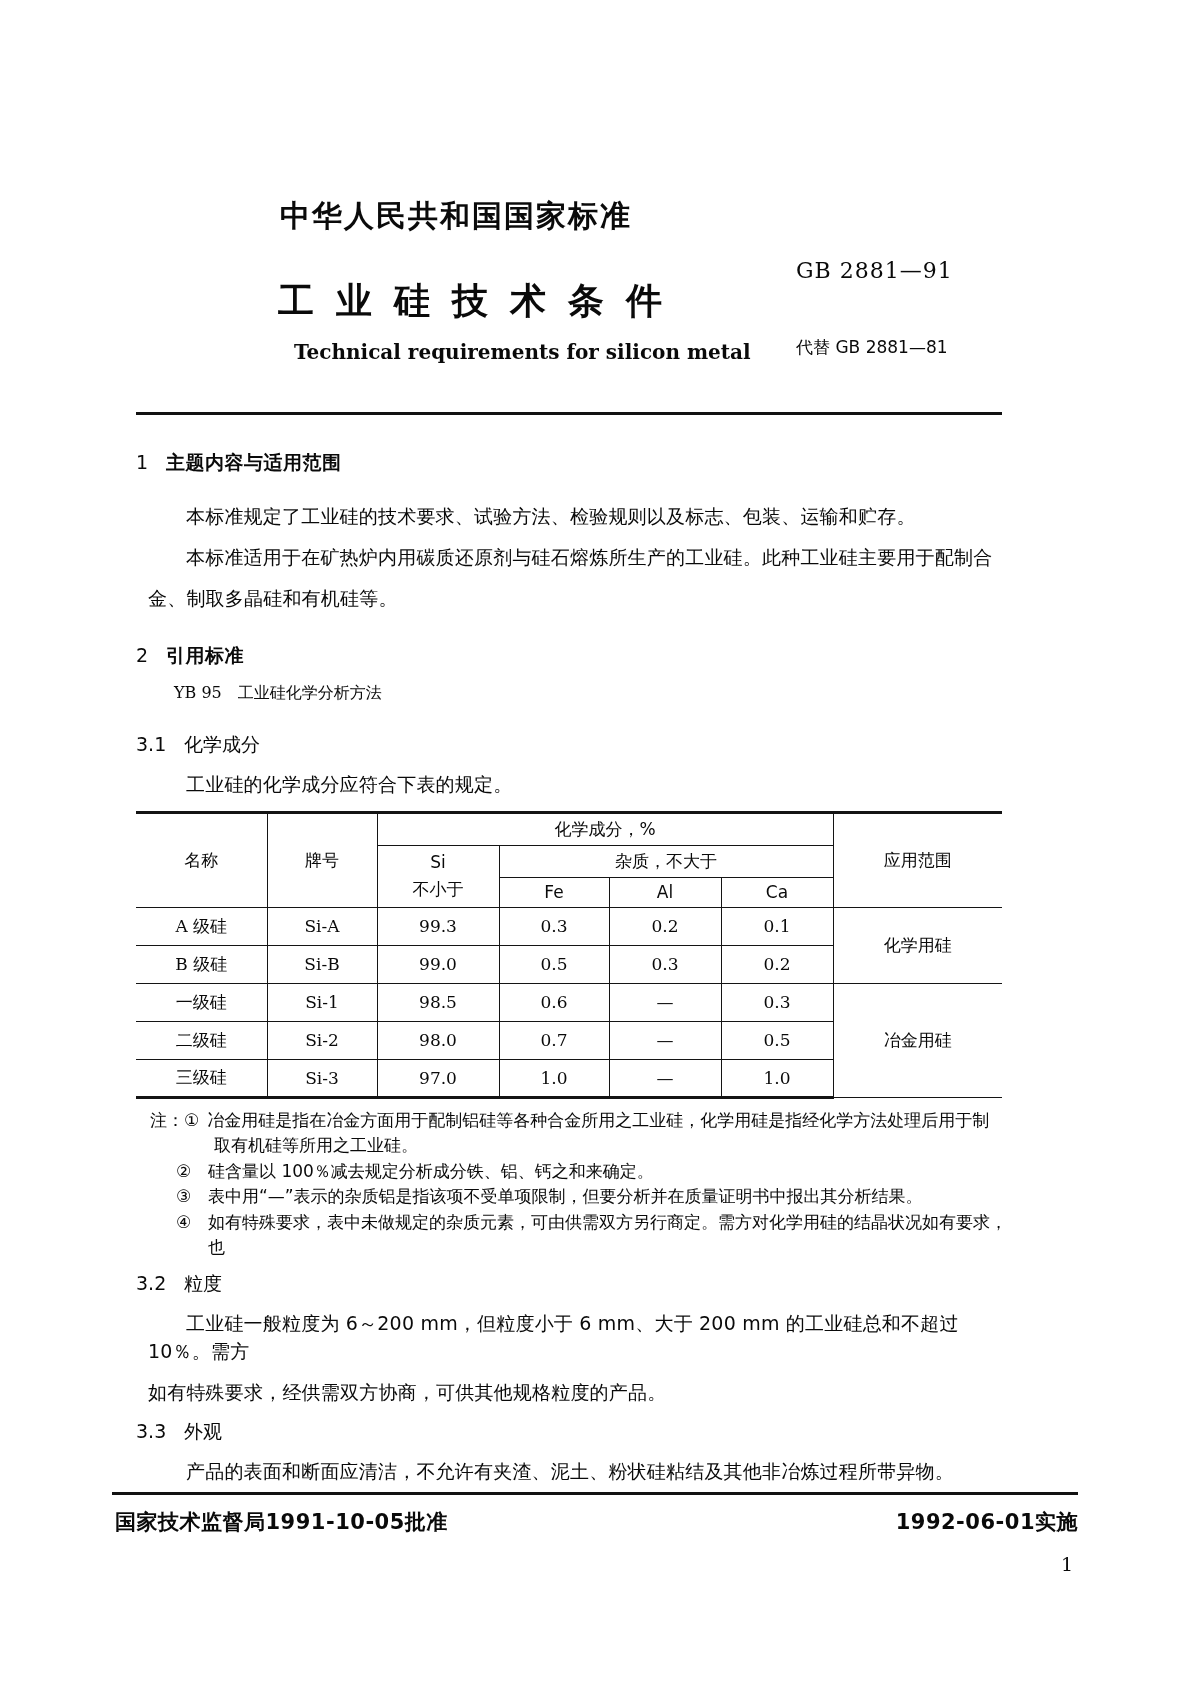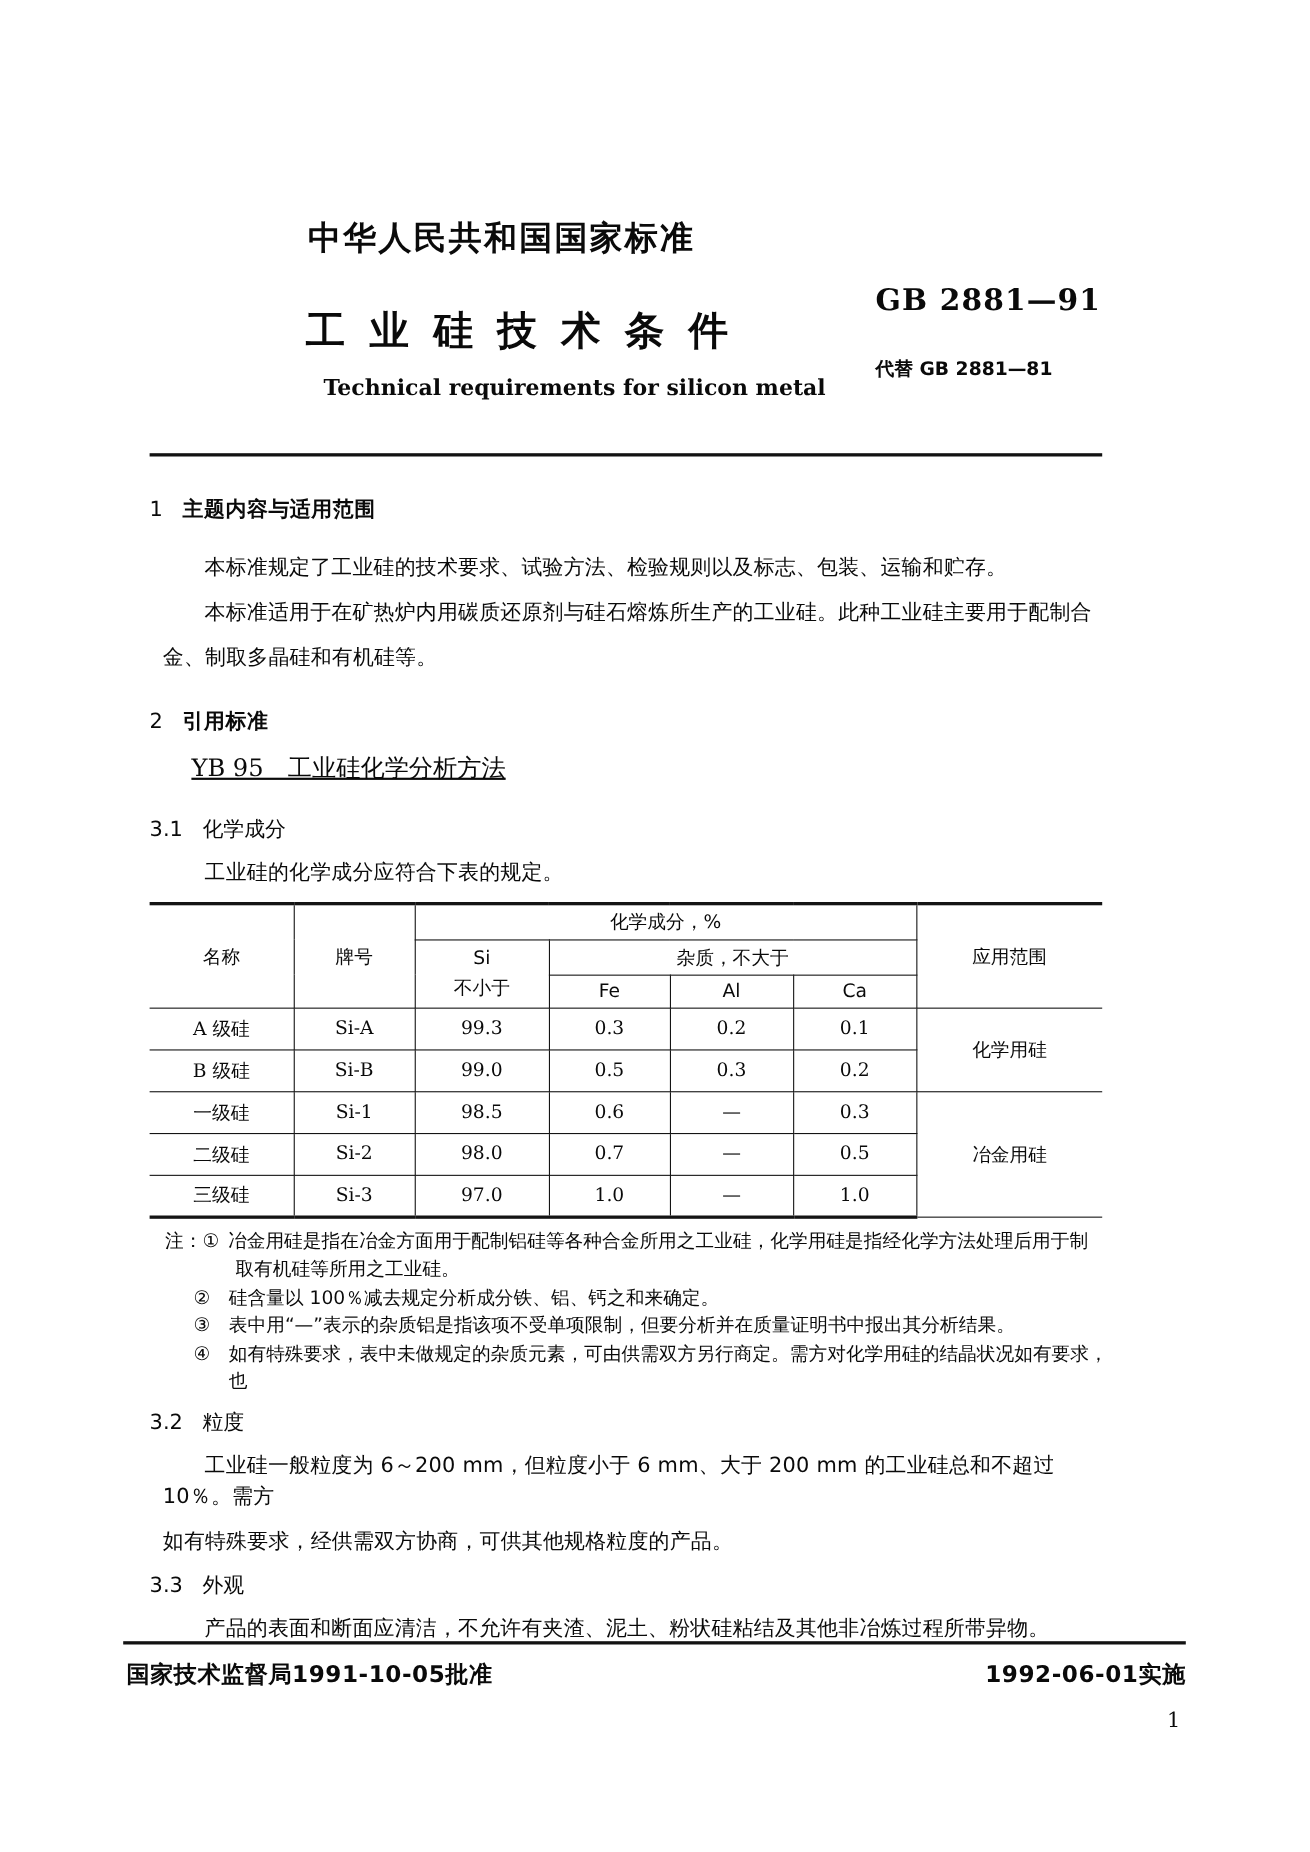--- a/index.html
+++ b/index.html
@@ -52,32 +52,32 @@
     top: 160px;
     font-size: 20px;
     font-weight: bold;
     font-family: "DejaVu Serif", "Liberation Serif", serif;
     white-space: nowrap;
   }
   .std-code {
     position: absolute;
     left: 660px;
     top: 78px;
-    font-size: 27px;
-    font-weight: bold;
+    font-size: 22px;
+    font-weight: normal;
     font-family: "DejaVu Serif", "Liberation Serif", serif;
     letter-spacing: 1px;
     white-space: nowrap;
   }
   .replaces {
     position: absolute;
     left: 660px;
-    top: 144px;
+    top: 156px;
     font-size: 17px;
-    font-weight: bold;
+    font-weight: normal;
     white-space: nowrap;
   }
 
   
   .rule-top {
     position: absolute;
     left: 136px;
     top: 412px;
     width: 866px;
     height: 3px;
@@ -122,25 +122,24 @@
   }
   .para {
     font-size: 19px;
     line-height: 1.52;
     margin: 12px;
     text-indent: 38px;
     letter-spacing: 0.2px;
   }
   .para.cont { text-indent: 0; }
   .ref-line {
-    font-size: 22px;
+    font-size: 16px;
     margin: 0;
     padding-left: 38px;
     font-family: "DejaVu Serif", "Liberation Serif", serif;
-    text-decoration: underline;
   }
   .gap-sm { height: 10px; }
   .gap-md { height: 18px; }
 
   
   .tbl-wrap {
     margin-top: 12px;
     width: 866px;
   }
   table.spec {

